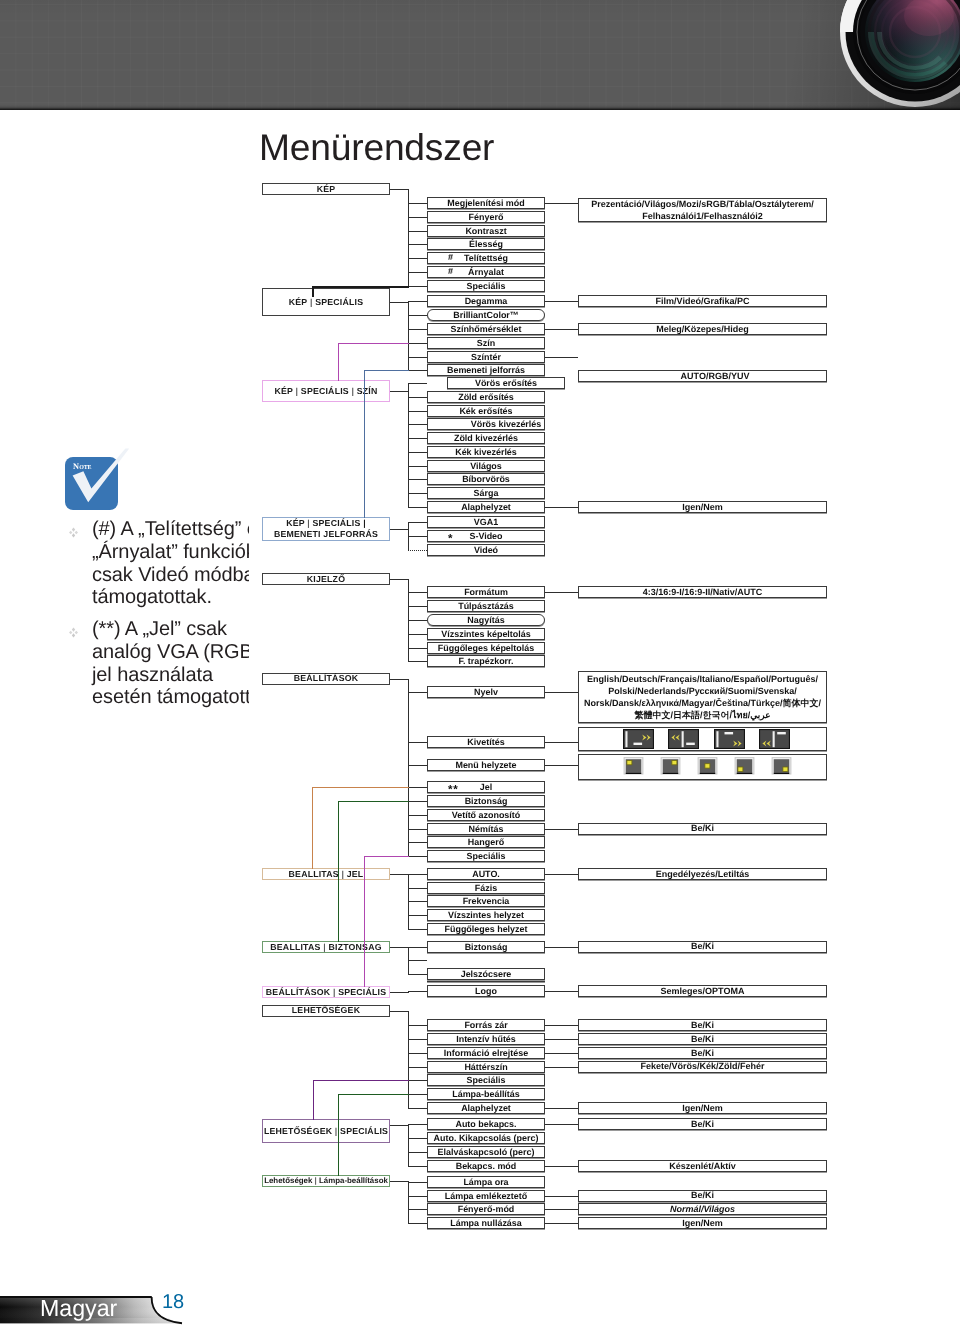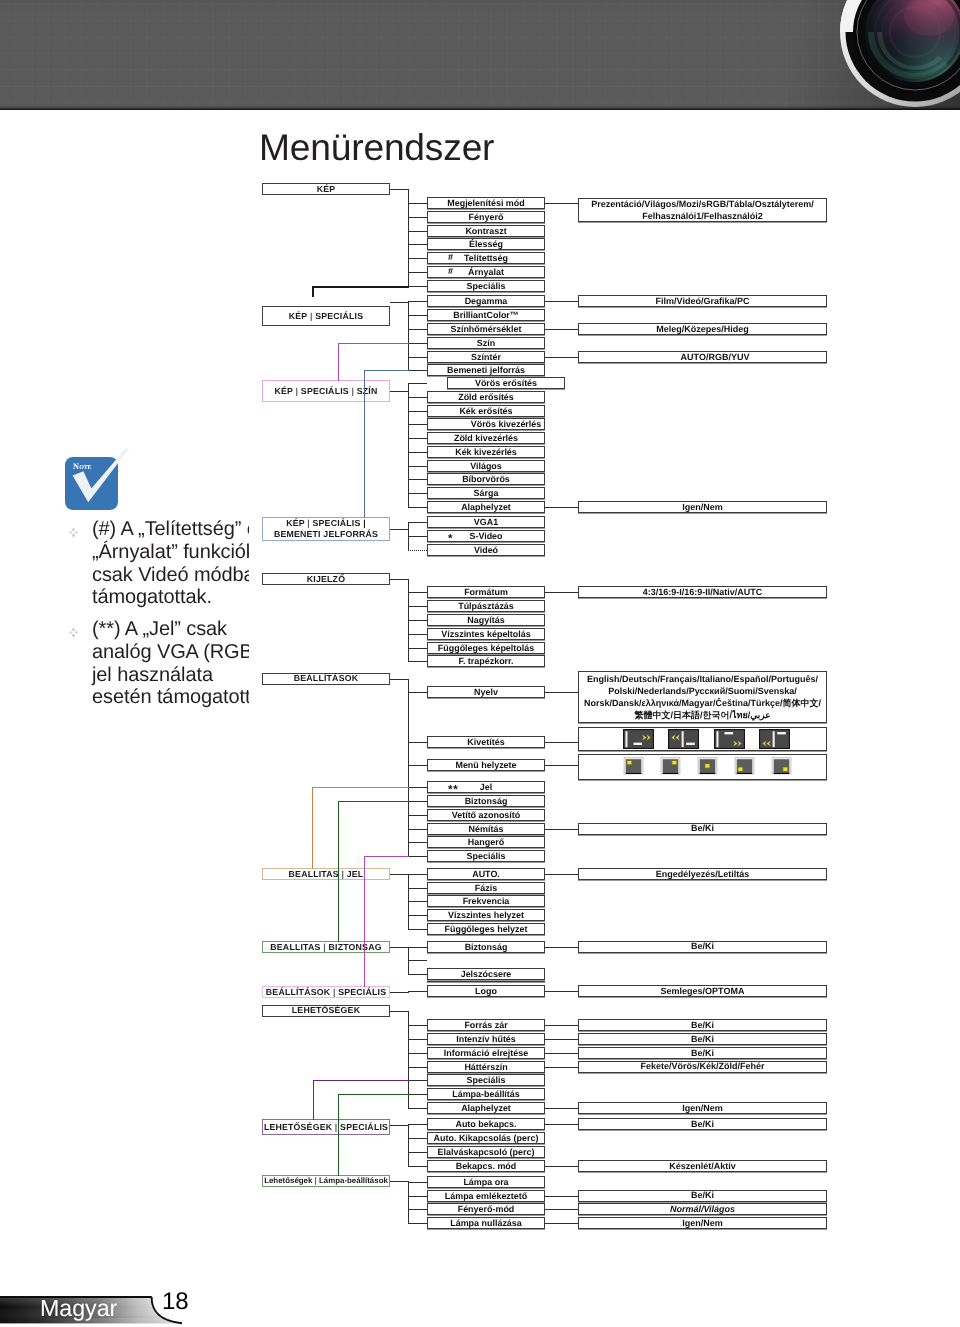--- a/index.html
+++ b/index.html
@@ -63,21 +63,21 @@
   .note-item{position:absolute;left:16px;width:240px;display:flex;}
   .note-bullet{width:24px;flex:none;padding-top:7px;}
   .note-text{font-size:20px;line-height:22.8px;color:#231f20;
       font-family:"Liberation Sans",sans-serif;white-space:normal;width:178px;
       letter-spacing:-0.1px;}
 
   
   #footer{position:absolute;left:0;top:1288px;width:960px;height:39px;overflow:hidden;}
   #footer-bar{position:absolute;left:0;top:0;}
   #footer-lang{position:absolute;left:40px;top:9px;font-size:23.2px;line-height:23px;color:#fff;}
-  #footer-page{position:absolute;left:162px;top:2px;font-size:24px;line-height:24px;color:#000000;}
+  #footer-page{position:absolute;left:162px;top:2px;font-size:20px;line-height:24px;color:#0369a1;}
 </style>
 </head>
 <body>
 
 <div class="page">
 
   <div id="header">
     <div id="header-bg"></div>
     <div id="header-grid"></div>
     <div id="header-shade"></div>
@@ -126,21 +126,21 @@
         </g>
       </svg>
   </div>
 
   <div id="section-title">Menürendszer</div>
 
   <div id="diagram">
       <div class="dbox lbox" style="top: 183px; height: 12px; border-color: rgb(63, 63, 63);">
         <span>KÉP</span>
       </div>
-      <div class="dbox lbox" style="top: 306px; height: 20px; border-color: rgb(63, 63, 63);">
+      <div class="dbox lbox" style="top: 288px; height: 28px; border-color: rgb(63, 63, 63);">
         <span>KÉP <span class="sep">|</span> SPECIÁLIS</span>
       </div>
       <div class="dbox lbox" style="top: 380px; height: 22px; border-color: rgb(232, 168, 232);">
         <span>KÉP <span class="sep">|</span> SPECIÁLIS <span class="sep">|</span> SZÍN</span>
       </div>
       <div class="dbox lbox" style="top: 516.5px; height: 24px; border-color: rgb(143, 170, 206);">
         <span>KÉP <span class="sep">|</span> SPECIÁLIS |<br>BEMENETI JELFORRÁS</span>
       </div>
       <div class="dbox lbox" style="top: 573px; height: 12px; border-color: rgb(63, 63, 63);">
         <span>KIJELZŐ</span>
@@ -153,21 +153,21 @@
       </div>
       <div class="dbox lbox" style="top: 940.8px; height: 12px; border-color: rgb(109, 156, 109);">
         <span>BEALLITAS <span class="sep">|</span> BIZTONSAG</span>
       </div>
       <div class="dbox lbox" style="top: 985.9px; height: 12px; border-color: rgb(237, 182, 237);">
         <span>BEÁLLÍTÁSOK <span class="sep">|</span> SPECIÁLIS</span>
       </div>
       <div class="dbox lbox" style="top: 1004.5px; height: 12px; border-color: rgb(63, 63, 63);">
         <span>LEHETŐSÉGEK</span>
       </div>
-      <div class="dbox lbox" style="top: 1118.8px; height: 16px; border-color: rgb(141, 106, 156);">
+      <div class="dbox lbox" style="top: 1118.8px; height: 24px; border-color: rgb(141, 106, 156);">
         <span>LEHETŐSÉGEK <span class="sep">|</span> SPECIÁLIS</span>
       </div>
       <div class="dbox lbox sm" style="top: 1175.3px; height: 12px; border-color: rgb(109, 156, 109);">
         <span>Lehetőségek <span class="sep">|</span> Lámpa-beállítások</span>
       </div>
       <div class="dbox mbox" style="top: 197px;">
         <span>Megjelenítési mód</span>
       </div>
       <div class="dbox mbox" style="top: 210.8px;">
         <span>Fényerő</span>
@@ -185,21 +185,21 @@
       <div class="dbox mbox" style="top: 265.9px;">
         <span class="mark hash">#</span>
         <span>Árnyalat</span>
       </div>
       <div class="dbox mbox" style="top: 279.6px;">
         <span>Speciális</span>
       </div>
       <div class="dbox mbox" style="top: 295.4px;">
         <span>Degamma</span>
       </div>
-      <div class="dbox mbox" style="top: 309.2px;">
+      <div class="dbox mbox" style="top: 309.2px; border-radius: 6px;">
         <span>BrilliantColor™</span>
       </div>
       <div class="dbox mbox" style="top: 322.9px;">
         <span>Színhőmérséklet</span>
       </div>
       <div class="dbox mbox" style="top: 336.7px;">
         <span>Szín</span>
       </div>
       <div class="dbox mbox" style="top: 350.5px;">
         <span>Színtér</span>
@@ -246,21 +246,21 @@
       </div>
       <div class="dbox mbox" style="top: 543.5px;">
         <span>Videó</span>
       </div>
       <div class="dbox mbox" style="top: 586.4px;">
         <span>Formátum</span>
       </div>
       <div class="dbox mbox" style="top: 600.2px;">
         <span>Túlpásztázás</span>
       </div>
-      <div class="dbox mbox" style="top: 613.9px;">
+      <div class="dbox mbox" style="top: 613.9px; border-radius: 6px;">
         <span>Nagyítás</span>
       </div>
       <div class="dbox mbox" style="top: 627.7px;">
         <span>Vízszintes képeltolás</span>
       </div>
       <div class="dbox mbox" style="top: 641.5px;">
         <span>Függőleges képeltolás</span>
       </div>
       <div class="dbox mbox" style="top: 655.2px;">
         <span>F. trapézkorr.</span>
@@ -478,21 +478,21 @@
       </div>
       <div class="ln" style="left: 545px; top: 203px; width: 33px; height: 1px; background: rgb(46, 46, 46);"></div>
       <div class="dbox rbox" style="top: 295.4px; height: 12px;">
         <span>Film/Videó/Grafika/PC</span>
       </div>
       <div class="ln" style="left: 545px; top: 301px; width: 33px; height: 1px; background: rgb(46, 46, 46);"></div>
       <div class="dbox rbox" style="top: 322.9px; height: 12px;">
         <span>Meleg/Közepes/Hideg</span>
       </div>
       <div class="ln" style="left: 545px; top: 329px; width: 33px; height: 1px; background: rgb(46, 46, 46);"></div>
-      <div class="dbox rbox" style="top: 351px; height: 12px; padding-left: 28px;">
+      <div class="dbox rbox" style="top: 370px; height: 12px; padding-left: 28px;">
         <span>AUTO/RGB/YUV</span>
       </div>
       <div class="ln" style="left: 545px; top: 357px; width: 33px; height: 1px; background: rgb(46, 46, 46);"></div>
       <div class="dbox rbox" style="top: 500.9px; height: 12px;">
         <span>Igen/Nem</span>
       </div>
       <div class="ln" style="left: 545px; top: 507px; width: 33px; height: 1px; background: rgb(46, 46, 46);"></div>
       <div class="dbox rbox" style="top: 586.4px; height: 12px;">
         <span>4:3/16:9-I/16:9-II/Nativ/AUTC</span>
       </div>

